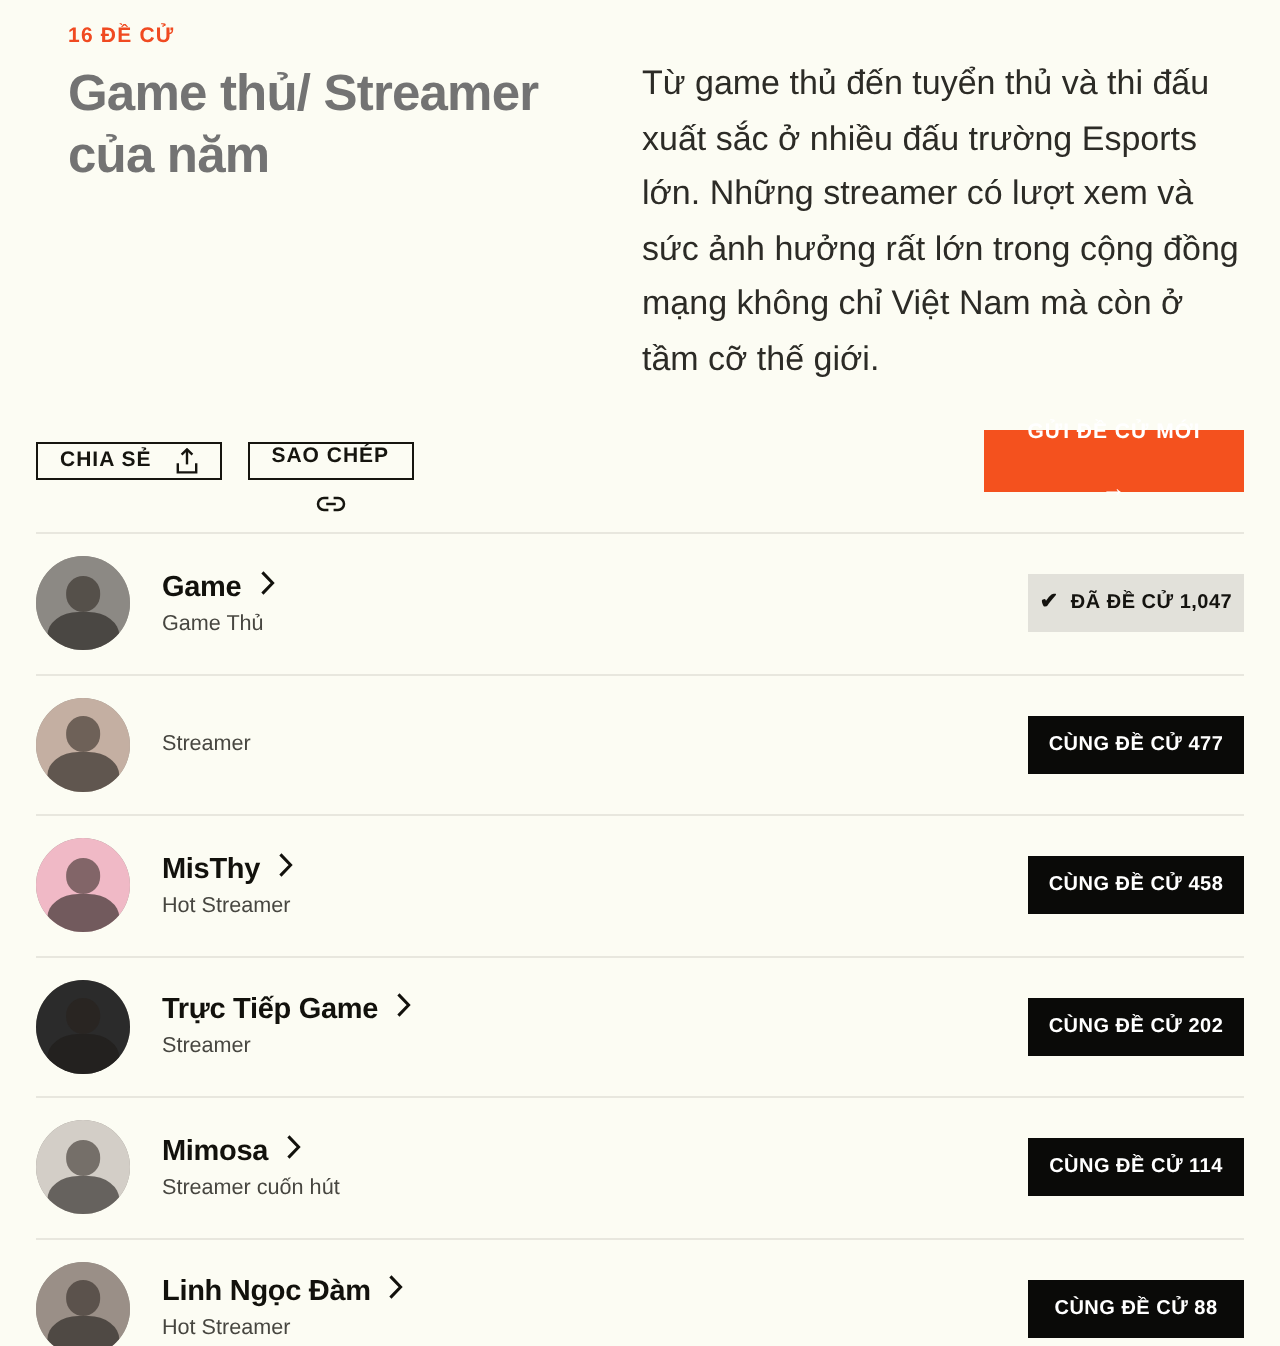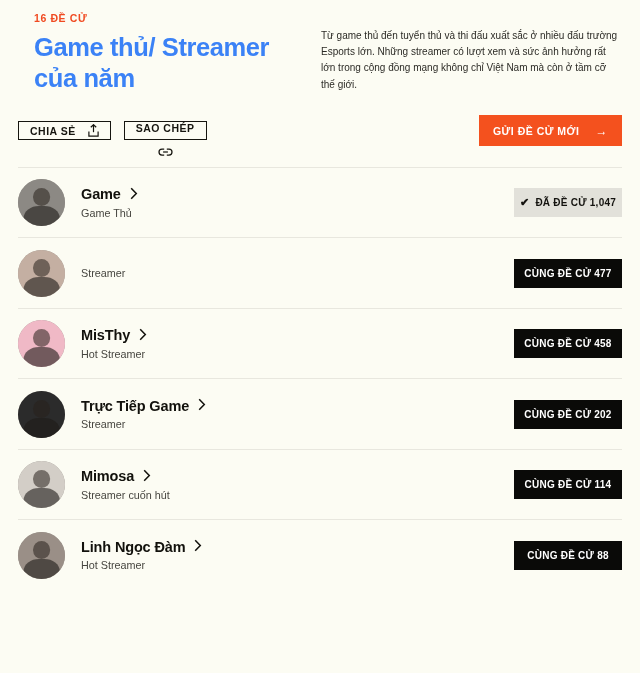--- a/index.html
+++ b/index.html
@@ -40,28 +40,28 @@
     text-transform: uppercase;
     margin: 0 0 7px 0;
     line-height: 1.2;
   }
   .title {
     font-size: 25.5px;
     font-weight: bold;
     line-height: 1.22;
     letter-spacing: -0.4px;
     margin: 0;
-    color: #3b82f6;
+    color: #737373;
   }
   .header-right {
     flex: 1;
     padding: 16px 0 0 25px;
   }
   .lede {
-    font-size: 10px;
+    font-size: 17px;
     line-height: 1.62;
     color: #2C2B26;
     margin: 0;
   }
 
   
   .actions {
     display: flex;
     align-items: center;
     padding: 0 18px;
@@ -105,20 +105,21 @@
     gap: 16px;
     padding: 0 14px;
     min-width: 130px;
     font-size: 10.5px;
     font-weight: bold;
     letter-spacing: 0.5px;
     text-transform: uppercase;
     cursor: pointer;
     box-sizing: border-box;
     font-family: "Liberation Sans", sans-serif;
+    flex-direction: column;
   }
   .cta-arrow {
     font-size: 12px;
     line-height: 1;
   }
 
   
   .list {
     margin-top: 20px;
     padding: 0 18px;

